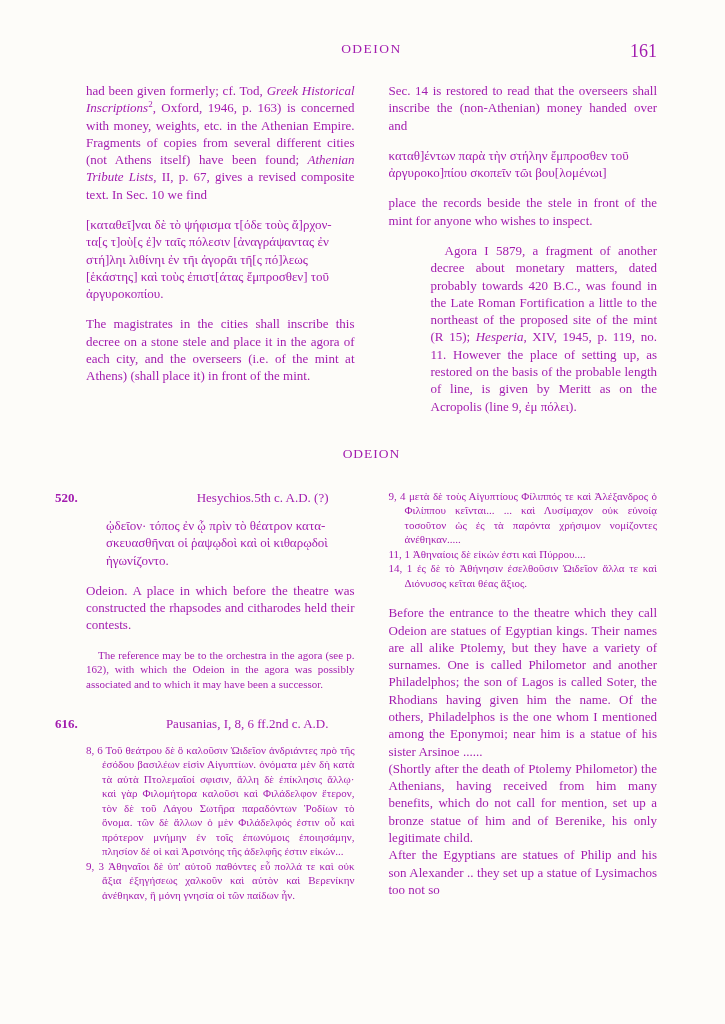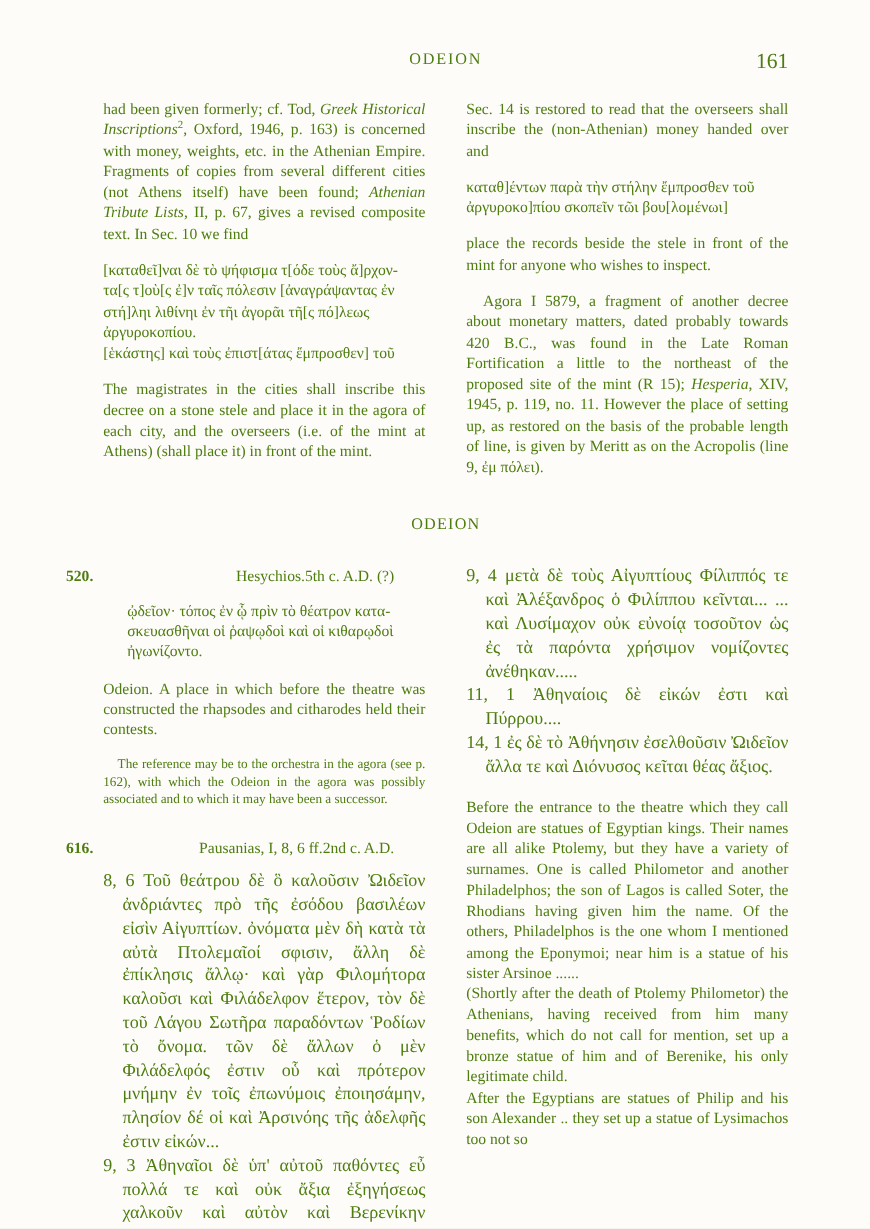--- a/index.html
+++ b/index.html
@@ -2,69 +2,69 @@
 <html><head>
 <meta charset="utf-8">
 <style>
   * { margin:0; padding:0; box-sizing:border-box; }
   html,body { background:#e9e7e2; }
   .page {
     position:relative;
     width:725px; height:1024px;
     margin:0 auto;
     background:#fdfcf9;
-    color:#4d7c0f;
+    color:#a21caf;
     font-family:"Liberation Serif","DejaVu Serif",serif;
     font-size:13px;
     line-height:1.33;
     padding:40px 68px 24px 86px;
     overflow:hidden;
   }
   .page-header { position:relative; height:18px; margin-bottom:24px; }
   .running-head { position:absolute; left:0; right:0; text-align:center; letter-spacing:1.5px; font-size:13.5px; }
   .page-number { position:absolute; right:0; top:0; font-size:18px; }
   .two-col { display:grid; grid-template-columns:1fr 1fr; column-gap:34px; }
   .col { min-width:0; }
   .body-text { text-align:justify; }
   .italic { font-style:italic; }
   sup { font-size:9px; vertical-align:super; line-height:0; }
   .greek-block { margin:13px 0; }
   .greek-line { white-space:nowrap; }
   .indent-block { padding-left:20px; margin:11px 0; }
-  .indent-first { text-indent:14px; }
+  .indent-first { text-indent:14px;margin-left:42px; }
   .mt { margin-top:13px; }
   .section-heading { text-align:center; font-weight:400; font-size:13.5px; letter-spacing:1px; margin:30px 0 26px; }
   .entry-head { position:relative; display:flex; justify-content:flex-end; align-items:baseline; margin-bottom:10px; }
   .entry-num { position:absolute; left:-31px; font-weight:700; }
   .entry-date { padding-right:26px; }
   .note-text { font-size:11px; line-height:1.32; text-align:justify; margin-top:14px; text-indent:12px; }
   .entry-gap { margin-top:24px; }
-  .citation { font-size:15px; line-height:1.32; text-align:justify; padding-left:16px; text-indent:-16px; }
+  .citation { font-size:11px; line-height:1.32; text-align:justify; padding-left:16px; text-indent:-16px; }
   .trans { margin-top:0; }
   .trans-block { margin-top:14px; }
 </style>
 </head>
 <body>
 
 <div class="page">
 
   <header class="page-header">
     <div class="running-head">ODEION</div>
     <div class="page-number">161</div>
   </header>
 
   <section class="two-col">
     <div class="col">
       <p class="body-text"><span>had been given formerly; cf. Tod, </span><span class="italic">Greek Historical Inscriptions</span><sup>2</sup><span>, Oxford, 1946, p. 163) is concerned with money, weights, etc. in the Athenian Empire. Fragments of copies from several different cities (not Athens itself) have been found; </span><span class="italic">Athenian Tribute Lists</span><span>, II, p. 67, gives a revised composite text. In Sec. 10 we find</span></p>
       <div class="greek-block">
         <div class="greek-line">[καταθεῖ]ναι δὲ τὸ ψήφισμα τ[όδε τοὺς ἄ]ρχον-</div>
         <div class="greek-line">τα[ς τ]οὺ[ς ἐ]ν ταῖς πόλεσιν [ἀναγράψαντας ἐν</div>
         <div class="greek-line">στή]ληι λιθίνηι ἐν τῆι ἀγορᾶι τῆ[ς πό]λεως</div>
+        <div class="greek-line">[ἑκάστης] καὶ τοὺς ἐπιστ[άτας ἔμπροσθεν] τοῦ</div>
         <div class="greek-line">ἀργυροκοπίου.</div>
-        <div class="greek-line">[ἑκάστης] καὶ τοὺς ἐπιστ[άτας ἔμπροσθεν] τοῦ</div>
       </div>
       <p class="body-text">The magistrates in the cities shall inscribe this decree on a stone stele and place it in the agora of each city, and the overseers (i.e. of the mint at Athens) (shall place it) in front of the mint.</p>
     </div>
 
     <div class="col">
       <p class="body-text">Sec. 14 is restored to read that the overseers shall inscribe the (non-Athenian) money handed over and</p>
       <div class="greek-block">
         <div class="greek-line">καταθ]έντων παρὰ τὴν στήλην ἔμπροσθεν τοῦ</div>
         <div class="greek-line">ἀργυροκο]πίου σκοπεῖν τῶι βου[λομένωι]</div>
       </div>

